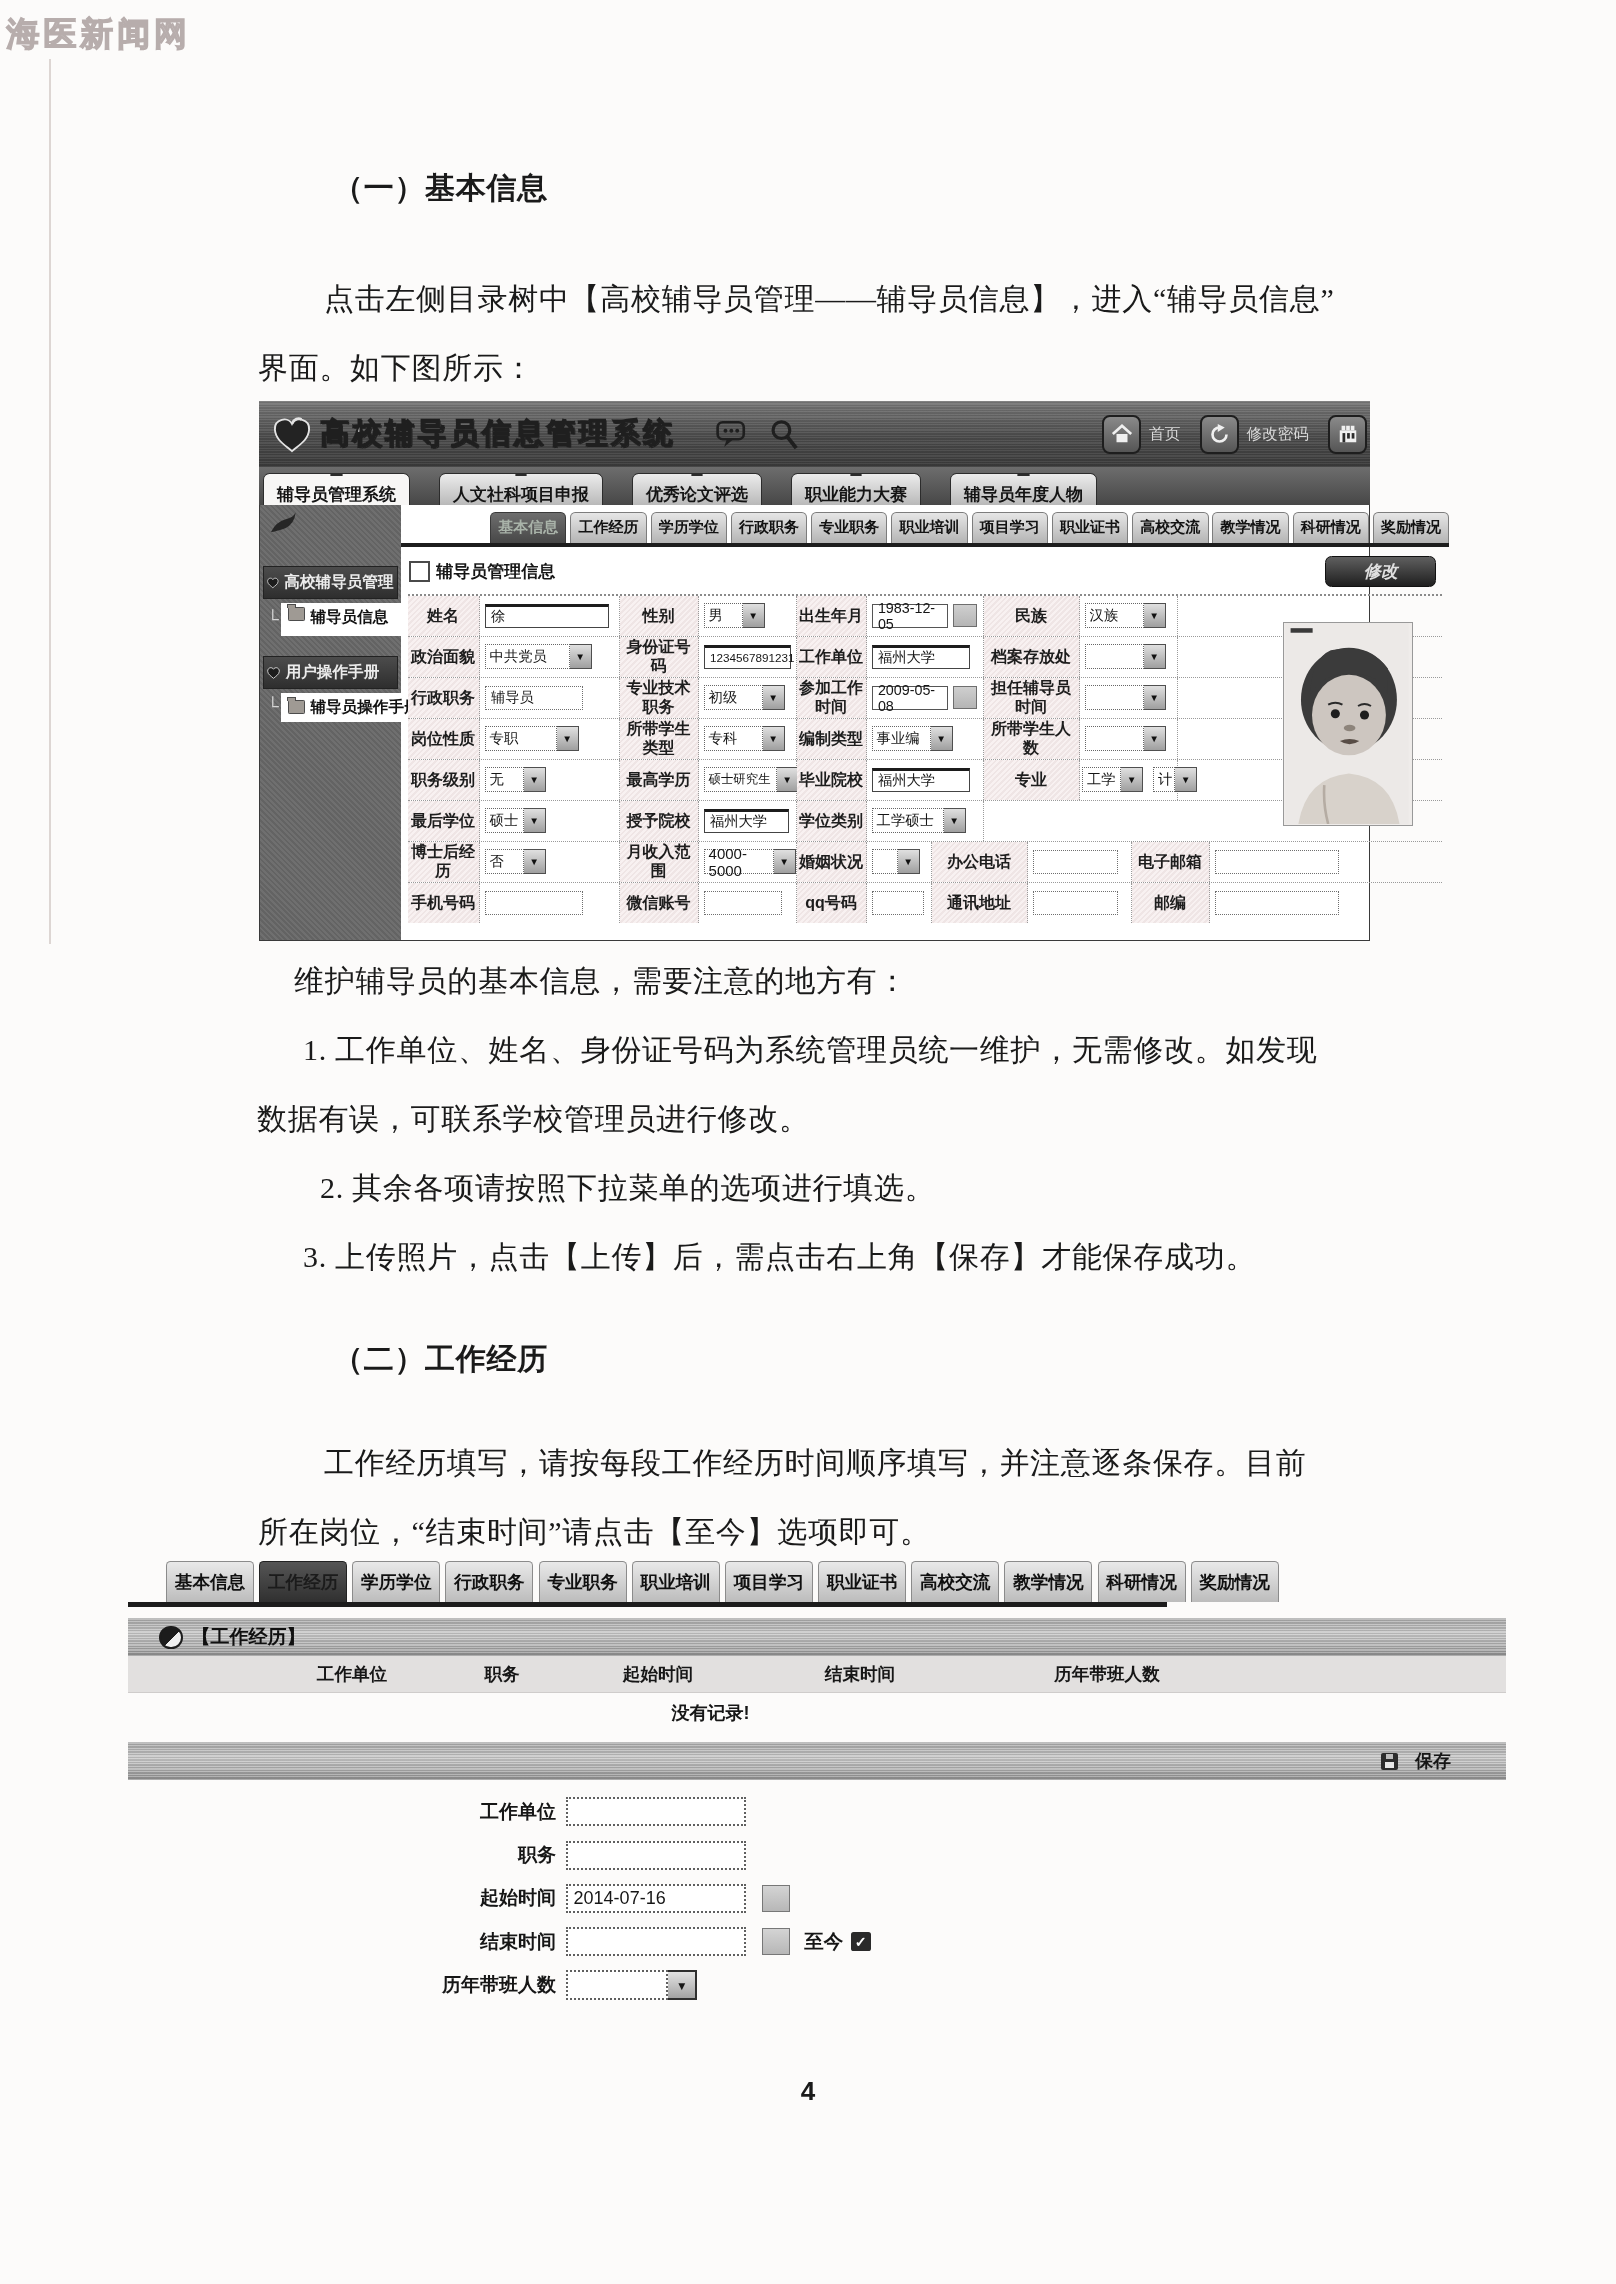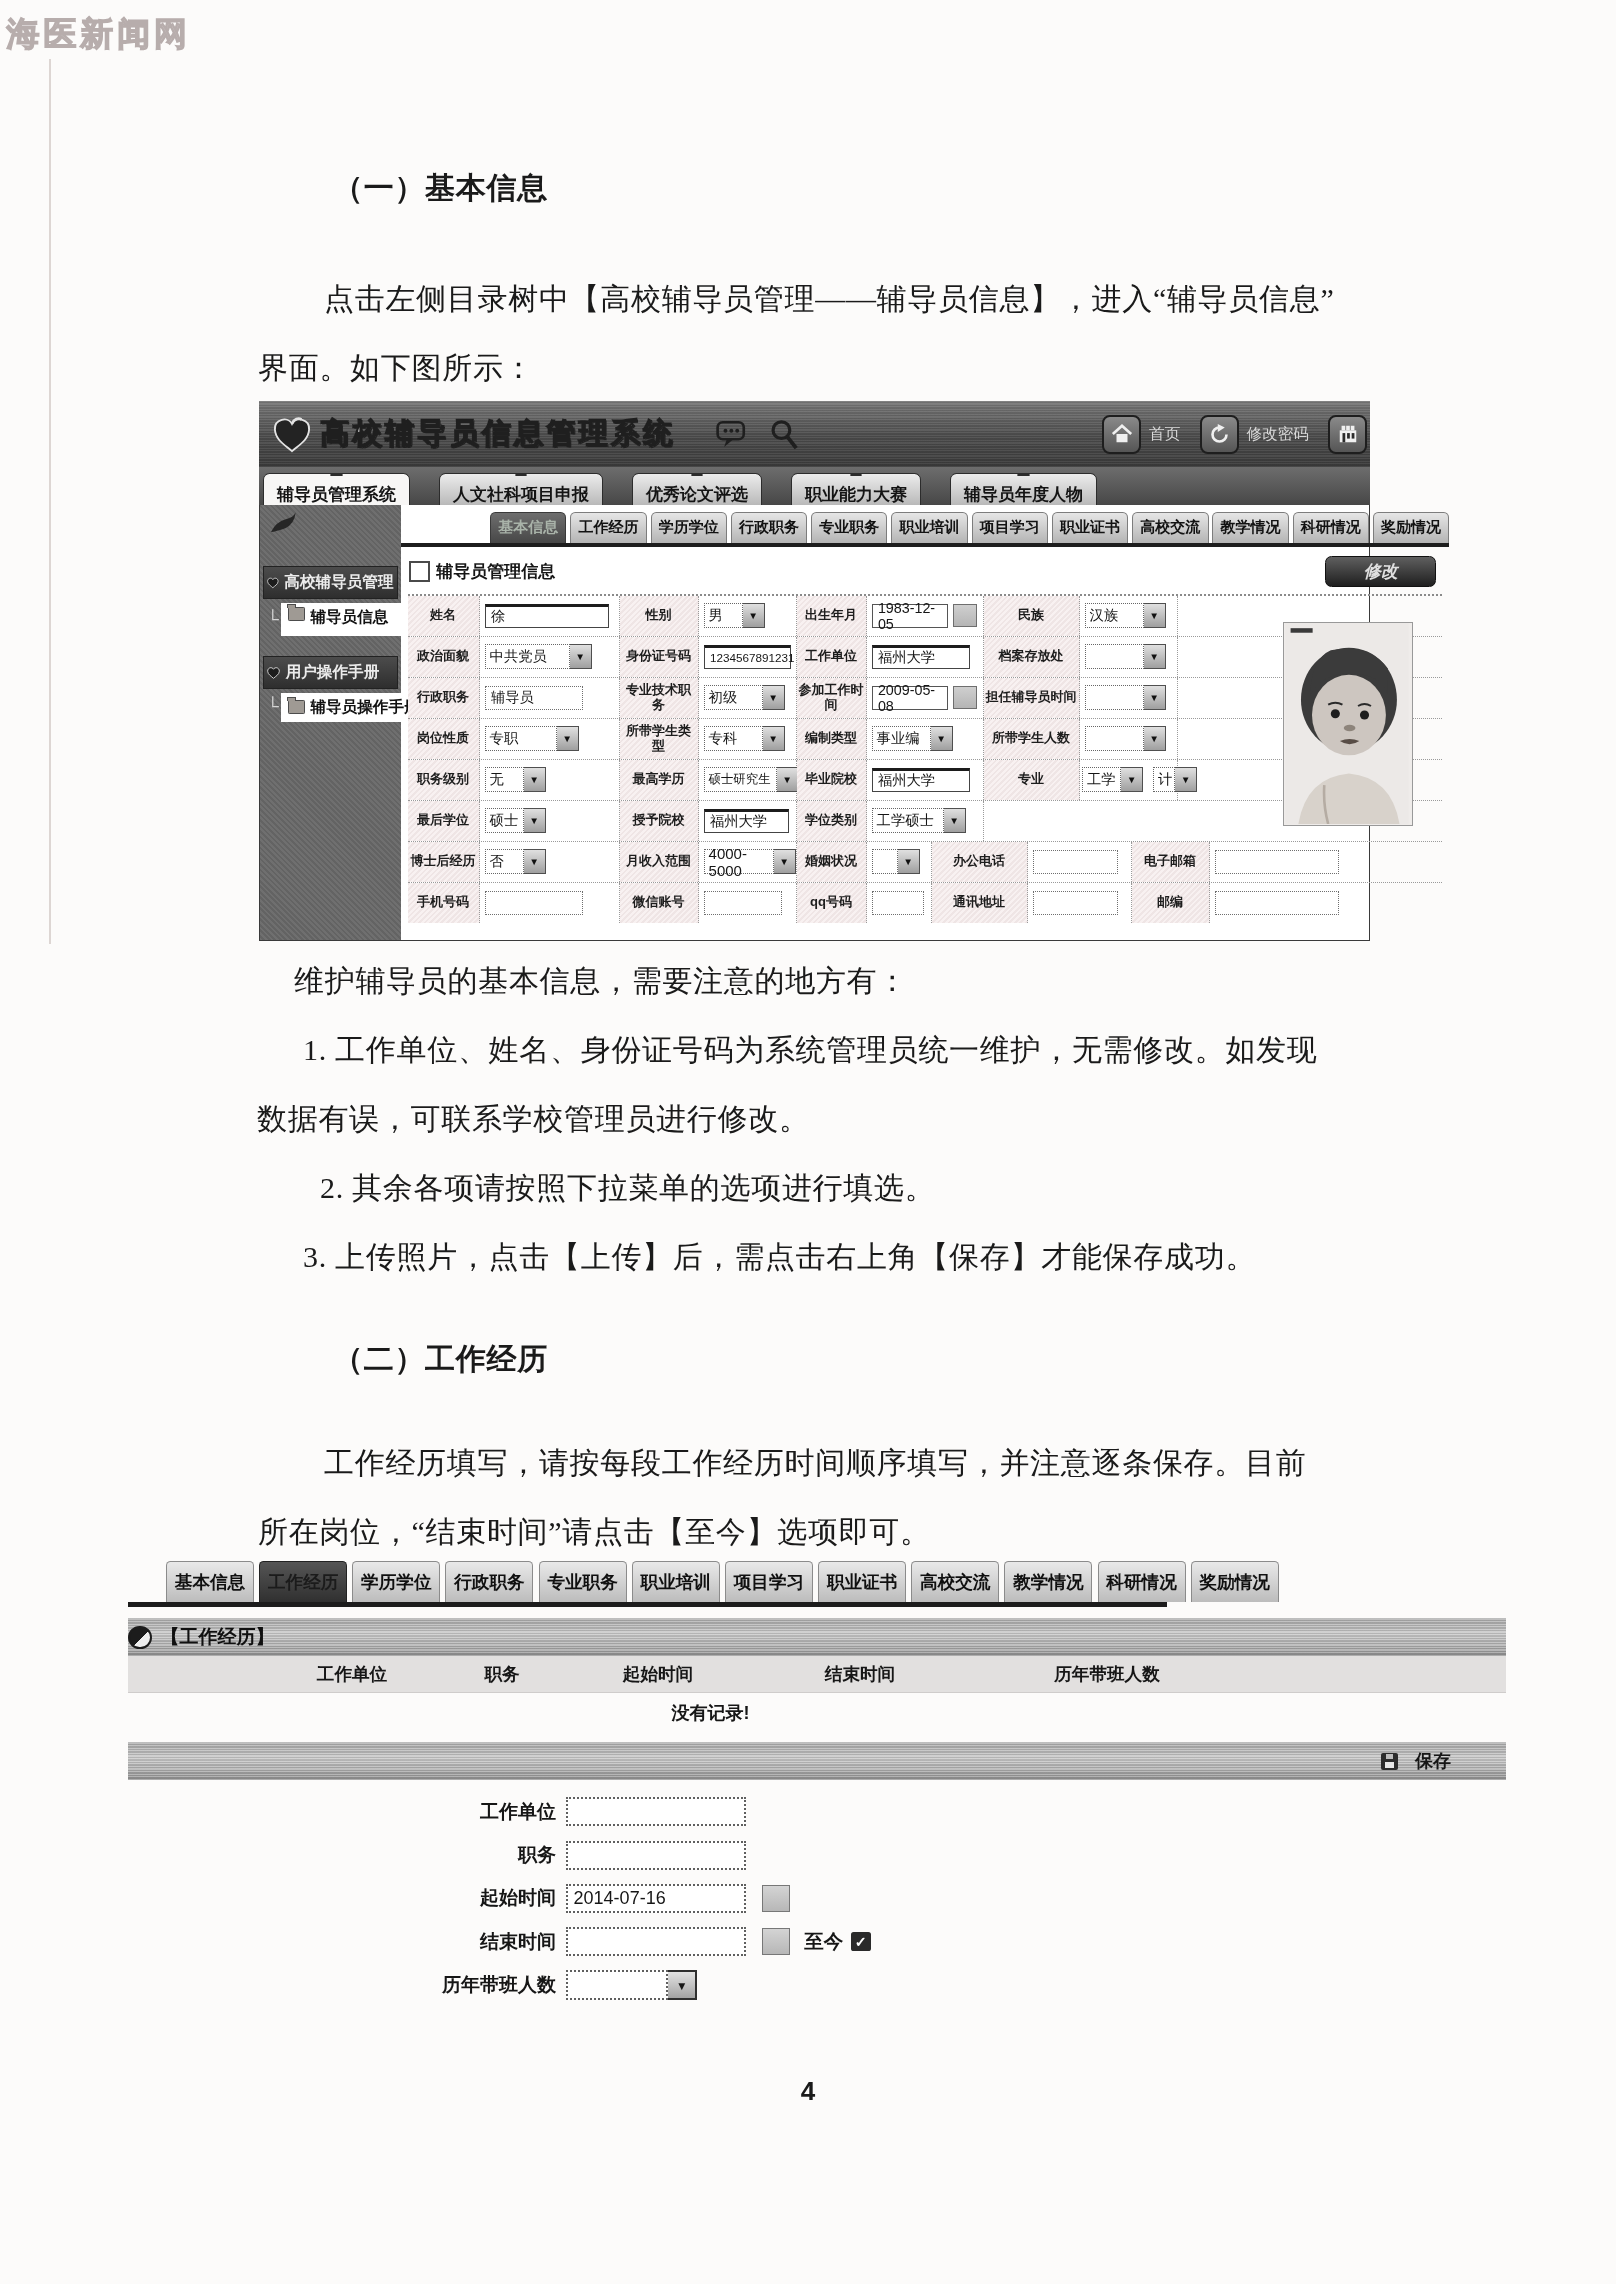--- a/index.html
+++ b/index.html
@@ -65,21 +65,21 @@
   .gridic{width:17px;height:17px;border:2px solid #4a4a4a;margin-right:6.5px;
       background:linear-gradient(#fff,#fff) ,repeating-linear-gradient(0deg,#4a4a4a 0 2px,#fff 2px 5.9px),repeating-linear-gradient(90deg,#4a4a4a 0 2px,#fff 2px 5.9px);}
   .s1-title{font-size:17px;font-weight:bold;}
   .modify{margin-left:auto;width:109px;height:29px;border-radius:6.5px;border:1.3px solid #111;
       background:linear-gradient(#5f5f5f,#1f1f1f);color:#e0e0e0;font-size:17px;font-weight:bold;
       display:flex;align-items:center;justify-content:center;font-style:italic;}
   .s1-form{margin:1.3px 7.8px 7.8px 6.5px;border-top:2px dotted #8a8a8a;position:relative;}
   .frow{display:flex;border-bottom:1.3px dotted #9a9a9a;height:40px;}
   .fl{background:repeating-linear-gradient(135deg,#efe5e5 0 2px,#f8f1f1 2px 3.9px);
       border-right:1.3px dotted #9a9a9a;display:flex;align-items:center;justify-content:center;text-align:center;
-      font-size:13px;font-weight:bold;color:#1d1d1d;line-height:1.15;padding:1.3px;box-sizing:border-box;}
+      font-size:16px;font-weight:bold;color:#1d1d1d;line-height:1.15;padding:1.3px;box-sizing:border-box;}
   .fv{display:flex;align-items:center;gap:5.2px;padding:0 5.2px;border-right:1.3px dotted #9a9a9a;box-sizing:border-box;}
   .fspacer{flex:1;}
   .inp{height:23.4px;border:1.3px dotted #6f6f6f;background:#fff;font-size:14.3px;display:flex;align-items:center;
       padding:0 5.2px;box-sizing:border-box;}
   .inp.dark{border:1.3px solid #444;border-top:3.9px solid #1c1c1c;}
   .inp.solid{border:1.3px solid #555;}
   .sel{display:flex;align-items:stretch;height:25px;}
   .sel .box{border:1.3px dotted #666;background:#fff;font-size:14.3px;display:flex;align-items:center;
       padding:0 3.9px;box-sizing:border-box;}
   .sel .btn{width:21px;background:linear-gradient(#e0e0e0,#9f9f9f);border:1.3px solid #4f4f4f;border-left:none;
@@ -94,21 +94,21 @@
   
   .shot2{position:absolute;left:128px;top:1561px;width:1378px;}
   .s2-tabs{display:flex;gap:5.2px;padding-left:38px;}
   .s2tab{padding:7.8px 7.8px;font-size:17.6px;font-weight:bold;white-space:nowrap;
       background:linear-gradient(#e9e9e9,#bcbcbc);color:#101010;border-radius:4.6px 4.6px 0 0;border:0.7px solid #8b8b8b;border-bottom:none;}
   .s2tab.active{background:linear-gradient(#555,#303030);color:#1b1b1b;border-color:#222;}
   .s2-rule{height:5.2px;background:#1c1c1c;width:1039px;}
   .bar{background:linear-gradient(#a7a7a7,#c6c6c6 45%,#8f8f8f);position:relative;overflow:hidden;}
   .bar:before{content:"";position:absolute;inset:0;
       background:repeating-linear-gradient(0deg,rgba(255,255,255,.25) 0 1.3px,rgba(0,0,0,.08) 1.3px 2.6px);}
-  .s2-secbar{height:38px;margin-top:11.7px;display:flex;align-items:center;gap:9px;
+  .s2-secbar{height:38px;margin-top:11.7px;display:flex;align-items:center;padding-left:31px;gap:9px;
       font-size:19px;font-weight:bold;color:#101010;}
   .s2-secbar>*{position:relative;z-index:1;}
   .circ{width:19.5px;height:19.5px;border-radius:50%;border:2px solid #1c1c1c;
       background:linear-gradient(135deg,#1c1c1c 55%,#efefef 55%);}
   .s2-thead{height:36px;background:#e2e0df;position:relative;border-bottom:1.3px solid #cfcccb;
       font-size:17.6px;font-weight:bold;}
   .thcell{position:absolute;top:50%;transform:translate(-50%,-50%);white-space:nowrap;}
   .s2-empty{padding:7.8px 0 17px 0;width:1165px;text-align:center;font-size:18px;font-weight:bold;}
   .s2-savebar{height:38px;display:flex;align-items:center;justify-content:flex-end;padding-right:55px;gap:17px;
       font-size:18px;font-weight:bold;color:#161616;}

